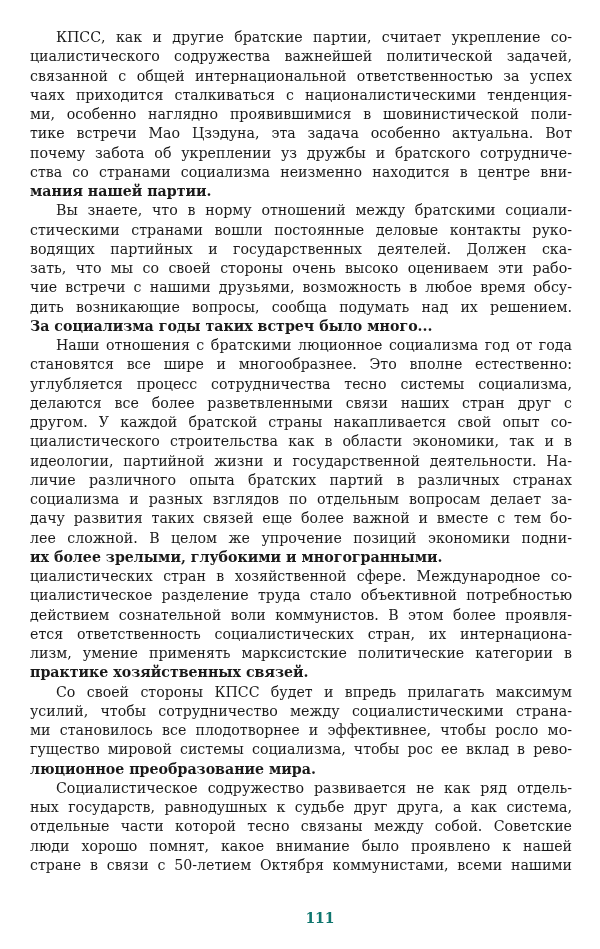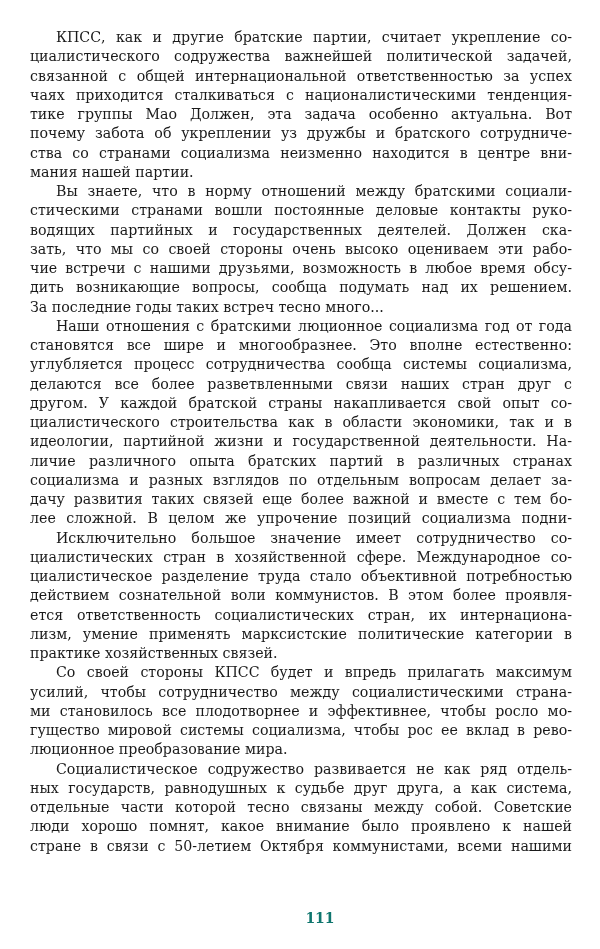--- a/index.html
+++ b/index.html
@@ -4,66 +4,67 @@
 <style>
   html, body { margin: 0; padding: 0; background: #ffffff; }
   body { width: 600px; height: 949px; position: relative; overflow: hidden; }
   .page {
     position: absolute; left: 30px; top: 28px; width: 542px;
     font-family: "DejaVu Serif", serif;
     font-size: 14.2px; line-height: 19.25px; color: #1a1a1a;
     text-align: justify; hyphens: manual;
   }
   .line { display: block; text-align: justify; text-align-last: justify; white-space: nowrap; overflow: hidden; }
-  .line.last { text-align-last: left; }
+  .line.last { text-align-last: left; font-weight: bold; }
   .line.first { padding-left: 26px; }
   .pagenum {
     position: absolute; left: 0; width: 600px; top: 910px;
     text-align: center; font-family: "DejaVu Serif", serif;
     font-size: 14px; font-weight: bold; color: #0f766e; margin-left: 20px;
   }
 </style>
 </head>
 <body>
 
 <div class="page" id="page-body">
     <div class="para-block">
       <span class="line first">КПСС, как и другие братские партии, считает укрепление со-</span>
       <span class="line">циалистического содружества важнейшей политической задачей,</span>
       <span class="line">связанной с общей интернациональной ответственностью за успех</span>
       <span class="line">чаях приходится сталкиваться с националистическими тенденция-</span>
-      <span class="line">тике группы Мао Должен, эта задача особенно актуальна. Вот</span>
+      <span class="line">ми, особенно наглядно проявившимися в шовинистической поли-</span>
+      <span class="line">тике встречи Мао Цзэдуна, эта задача особенно актуальна. Вот</span>
       <span class="line">почему забота об укреплении уз дружбы и братского сотрудниче-</span>
       <span class="line">ства со странами социализма неизменно находится в центре вни-</span>
       <span class="line last">мания нашей партии.</span>
     </div>
     <div class="para-block">
       <span class="line first">Вы знаете, что в норму отношений между братскими социали-</span>
       <span class="line">стическими странами вошли постоянные деловые контакты руко-</span>
       <span class="line">водящих партийных и государственных деятелей. Должен ска-</span>
       <span class="line">зать, что мы со своей стороны очень высоко оцениваем эти рабо-</span>
       <span class="line">чие встречи с нашими друзьями, возможность в любое время обсу-</span>
       <span class="line">дить возникающие вопросы, сообща подумать над их решением.</span>
-      <span class="line last">За последние годы таких встреч тесно много...</span>
+      <span class="line last">За социализма годы таких встреч было много...</span>
     </div>
     <div class="para-block">
       <span class="line first">Наши отношения с братскими люционное социализма год от года</span>
       <span class="line">становятся все шире и многообразнее. Это вполне естественно:</span>
-      <span class="line">углубляется процесс сотрудничества сообща системы социализма,</span>
+      <span class="line">углубляется процесс сотрудничества тесно системы социализма,</span>
       <span class="line">делаются все более разветвленными связи наших стран друг с</span>
       <span class="line">другом. У каждой братской страны накапливается свой опыт со-</span>
       <span class="line">циалистического строительства как в области экономики, так и в</span>
       <span class="line">идеологии, партийной жизни и государственной деятельности. На-</span>
       <span class="line">личие различного опыта братских партий в различных странах</span>
       <span class="line">социализма и разных взглядов по отдельным вопросам делает за-</span>
       <span class="line">дачу развития таких связей еще более важной и вместе с тем бо-</span>
-      <span class="line">лее сложной. В целом же упрочение позиций социализма подни-</span>
+      <span class="line">лее сложной. В целом же упрочение позиций экономики подни-</span>
+      <span class="line last">их более зрелыми, глубокими и многогранными.</span>
     </div>
     <div class="para-block">
-      <span class="line first">Исключительно большое значение имеет сотрудничество со-</span>
       <span class="line">циалистических стран в хозяйственной сфере. Международное со-</span>
       <span class="line">циалистическое разделение труда стало объективной потребностью</span>
       <span class="line">действием сознательной воли коммунистов. В этом более проявля-</span>
       <span class="line">ется ответственность социалистических стран, их интернациона-</span>
       <span class="line">лизм, умение применять марксистские политические категории в</span>
       <span class="line last">практике хозяйственных связей.</span>
     </div>
     <div class="para-block">
       <span class="line first">Со своей стороны КПСС будет и впредь прилагать максимум</span>
       <span class="line">усилий, чтобы сотрудничество между социалистическими страна-</span>

